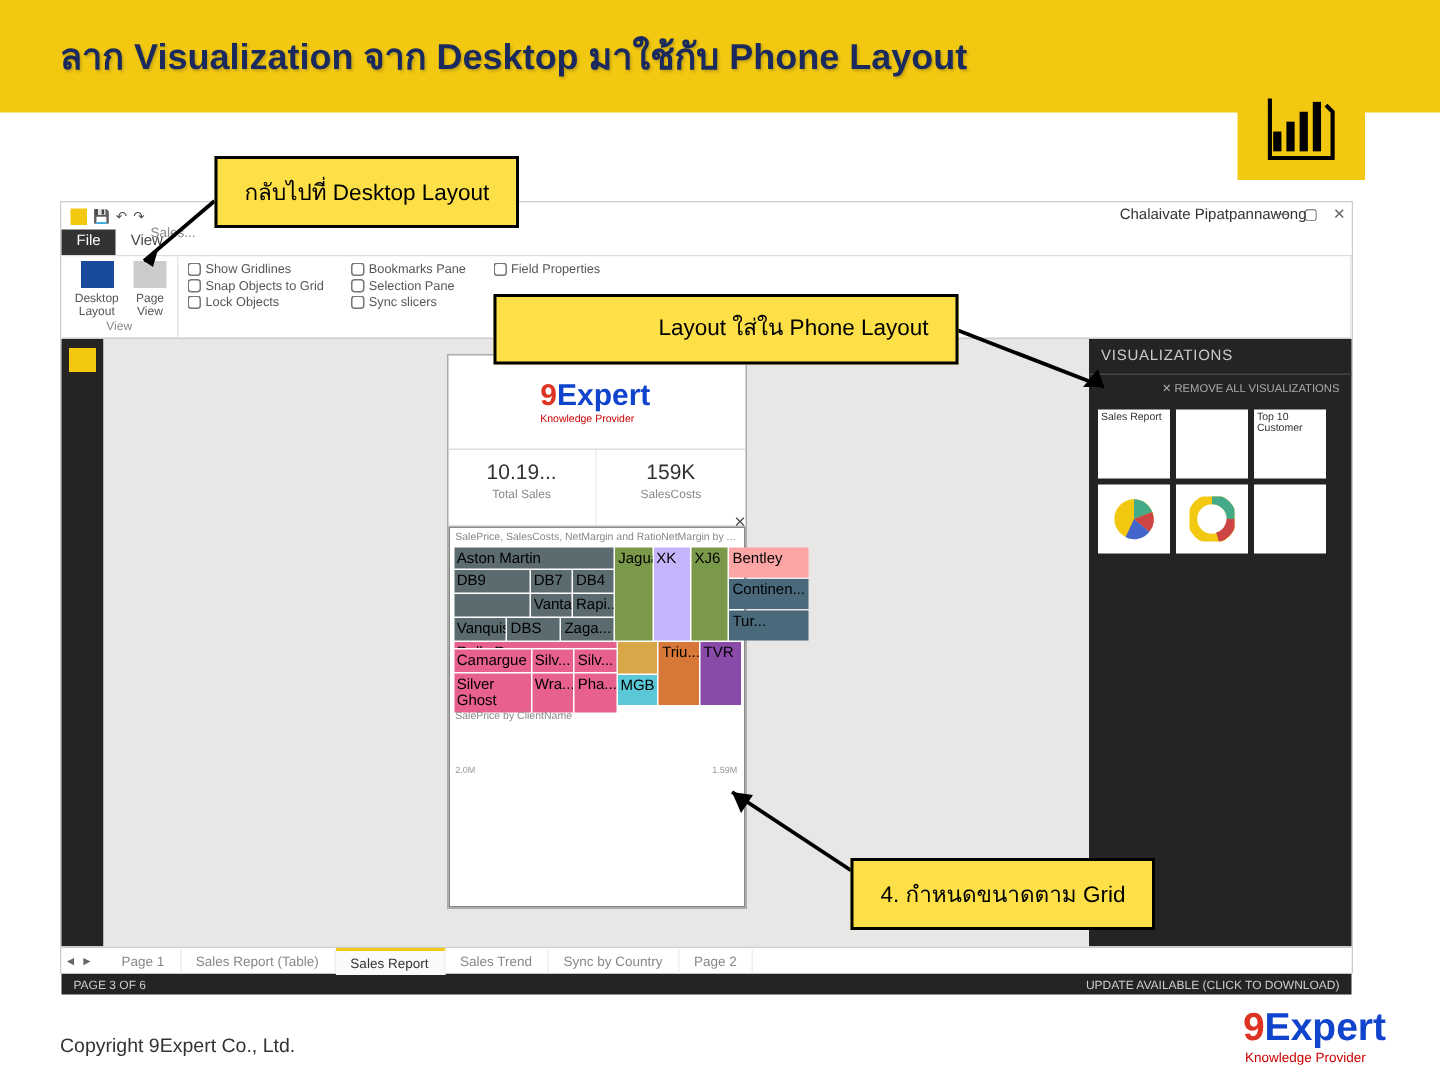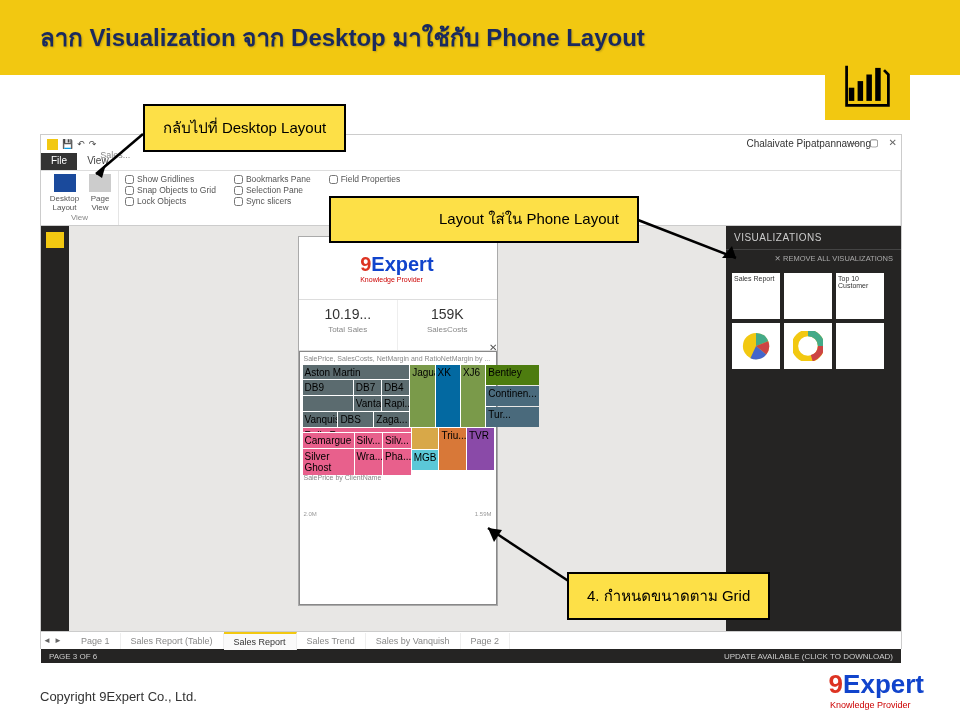--- a/index.html
+++ b/index.html
@@ -240,25 +240,25 @@
                   <div class="tm" style="background:#5b6b6f;flex:1;">Rapi...</div>
                 </div>
                 <div style="display:flex;gap:1px;flex:1;">
                   <div class="tm" style="background:#5b6b6f;flex:1;">Vanquish</div>
                   <div class="tm" style="background:#5b6b6f;flex:1;">DBS</div>
                   <div class="tm" style="background:#5b6b6f;flex:1;">Zaga...</div>
                 </div>
               </div>
               <div style="flex:22;display:flex;flex-direction:row;gap:1px;">
                 <div class="tm" style="background:#7a9a4a;flex:1;">Jaguar</div>
-                <div class="tm" style="background:#0369a1;flex:1;">XK</div>
+                <div class="tm" style="background:#c4b5fd;flex:1;">XK</div>
                 <div class="tm" style="background:#7a9a4a;flex:1;">XJ6</div>
               </div>
               <div style="flex:23;display:flex;flex-direction:column;gap:1px;">
-                <div class="tm" style="background:#4d7c0f;flex:1;">Bentley</div>
+                <div class="tm" style="background:#fca5a5;flex:1;">Bentley</div>
                 <div class="tm" style="background:#4a6a7c;flex:1;">Continen...</div>
                 <div class="tm" style="background:#4a6a7c;flex:1;">Tur...</div>
               </div>
             </div>
 
             <div style="display:flex;height:42px;gap:1px;margin-top:1px;">
               <div style="flex:55;display:flex;flex-direction:column;gap:1px;">
                 <div class="tm" style="background:#e8608c;flex:1;">Rolls Royce</div>
                 <div style="display:flex;gap:1px;flex:1;">
                   <div class="tm" style="background:#e8608c;flex:2;">Camargue</div>
@@ -325,21 +325,21 @@
 
   <div class="pbi-pagetabs" style="position:relative;">
     <div class="pnav">
         <span>◄</span>
         <span>►</span>
       </div>
     <div class="ptab">Page 1</div>
     <div class="ptab">Sales Report (Table)</div>
     <div class="ptab active">Sales Report</div>
     <div class="ptab">Sales Trend</div>
-    <div class="ptab">Sales by Vanquish</div>
+    <div class="ptab">Sync by Country</div>
     <div class="ptab">Page 2</div>
   </div>
 
   <div class="pbi-status">
     <span>PAGE 3 OF 6</span>
     <span>UPDATE AVAILABLE (CLICK TO DOWNLOAD)</span>
   </div>
 </div>
 
 <div class="footer-copy">Copyright 9Expert Co., Ltd.</div>

